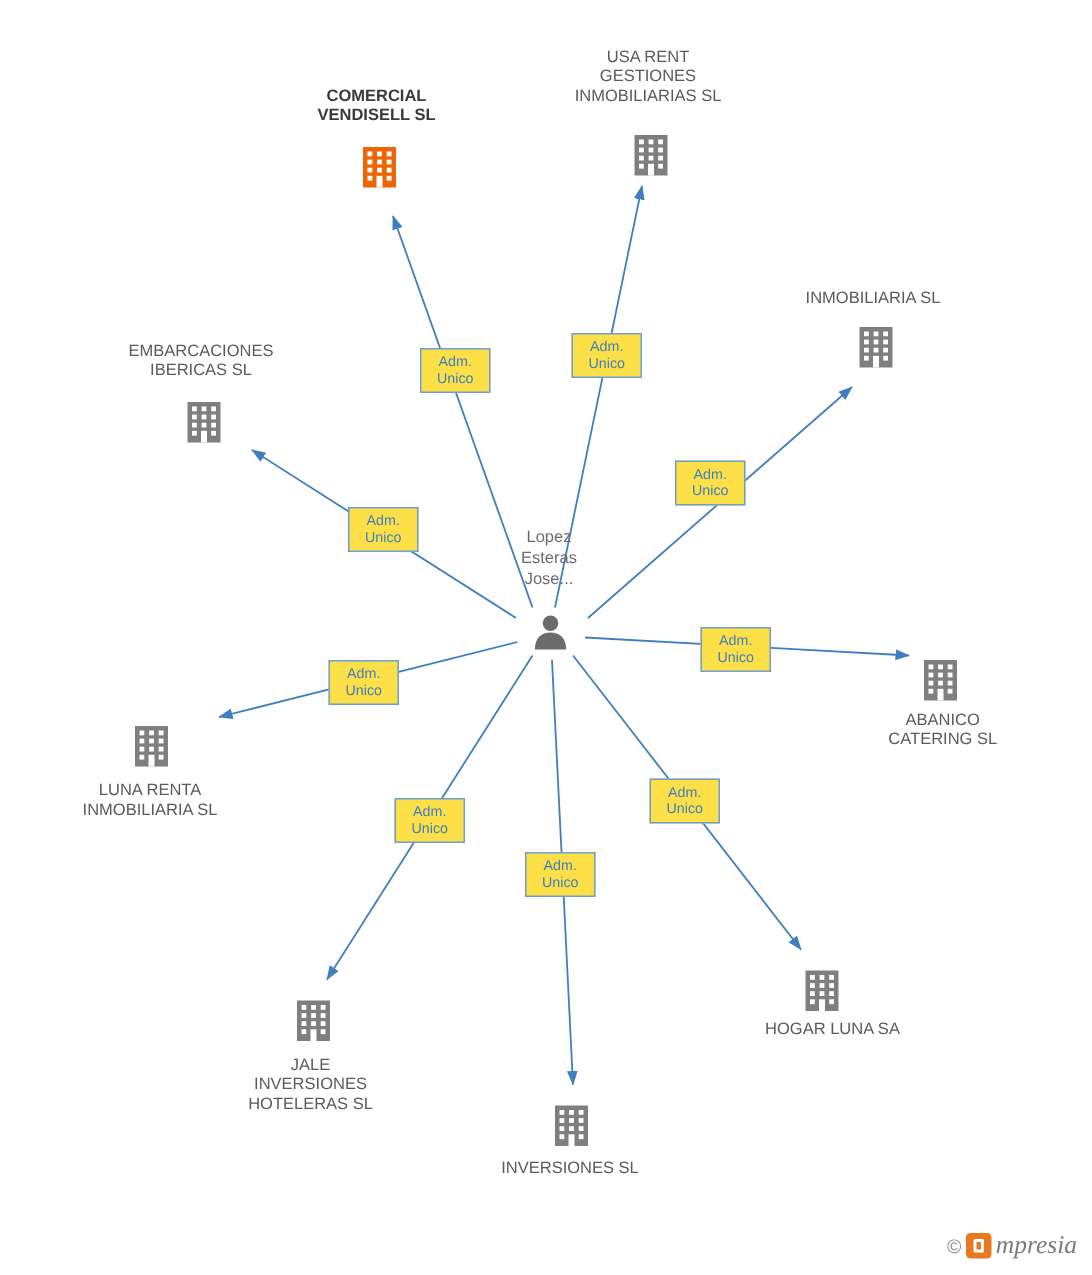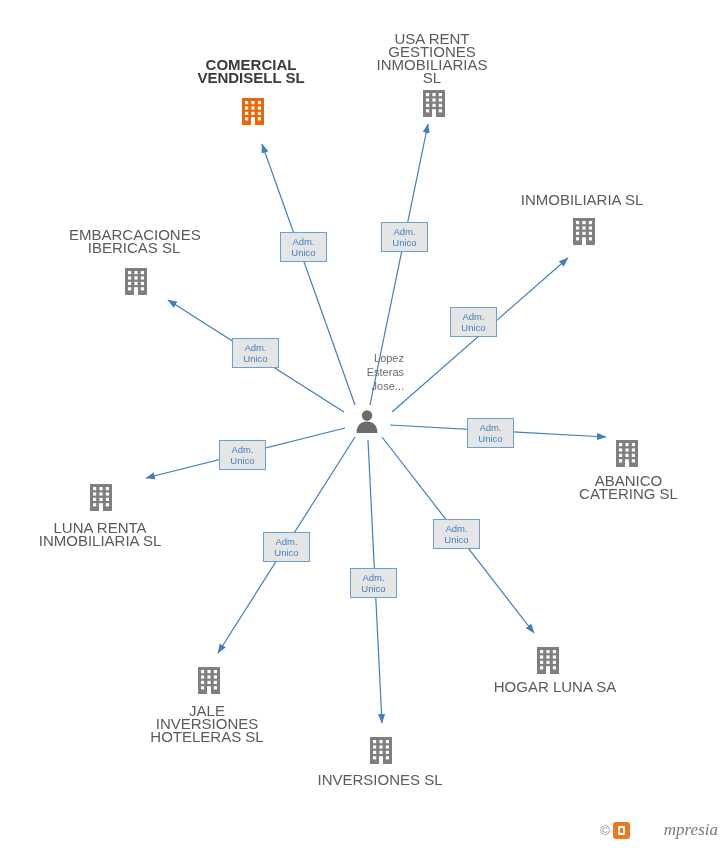--- a/index.html
+++ b/index.html
@@ -19,72 +19,71 @@
     left: 0;
     top: 0;
     width: 728px;
     height: 850px;
   }
   .node {
     position: absolute;
     text-align: center;
   }
   .node-label {
-    font-size: 15px;
+    font-size: 11px;
     line-height: 13px;
     color: #5a5a5a;
     white-space: pre-line;
   }
   .node-label.highlight {
     color: #3a3a3a;
     font-weight: bold;
   }
   .bldg {
     display: block;
     margin: 0 auto;
   }
   .edge-label {
     position: absolute;
-    background: #e5e5e5;
+    background: #fde047;
     border: 1px solid #6a9fd4;
     color: #3f7fbf;
     font-size: 9.5px;
     line-height: 11px;
     padding: 3px 5px 3px 5px;
     text-align: center;
     white-space: pre-line;
     box-sizing: border-box;
   }
   .center-label {
     position: absolute;
     font-size: 11px;
     line-height: 14px;
     color: #6b6b6b;
-    text-align: right;
+    text-align: center;
     white-space: pre-line;
   }
   .person {
     position: absolute;
   }
   .watermark {
     position: absolute;
     right: 10px;
     bottom: 10px;
     display: flex;
     align-items: center;
     gap: 3px;
     font-size: 15px;
     color: #8a8a8a;
   }
   .wm-text {
     font-family: "Liberation Serif", serif;
     font-style: italic;
     font-size: 17px;
     color: #7a7a7a;
-    margin-left: 31px;
   }
   .wm-c {
     font-size: 13px;
     color: #8a8a8a;
   }
   .wm-badge {
     width: 17px;
     height: 17px;
     background: #e8791e;
     border-radius: 3px;

